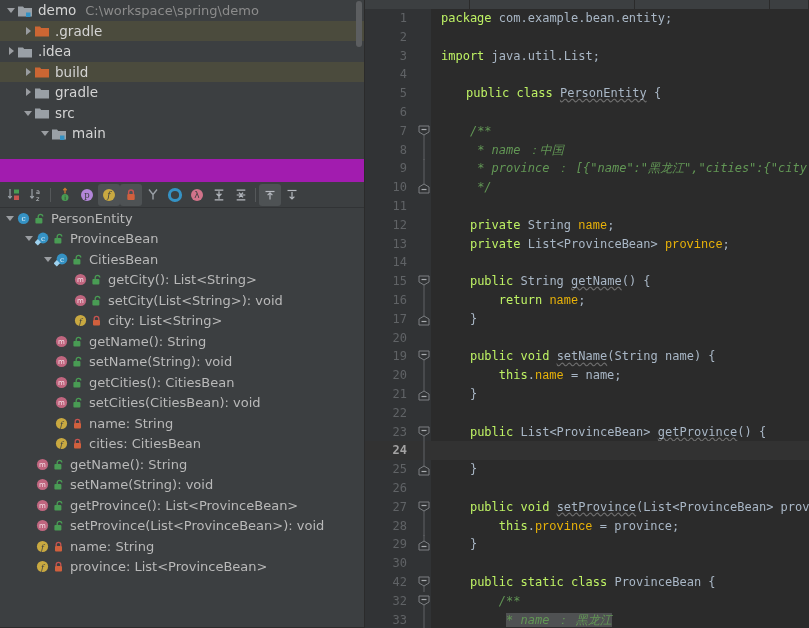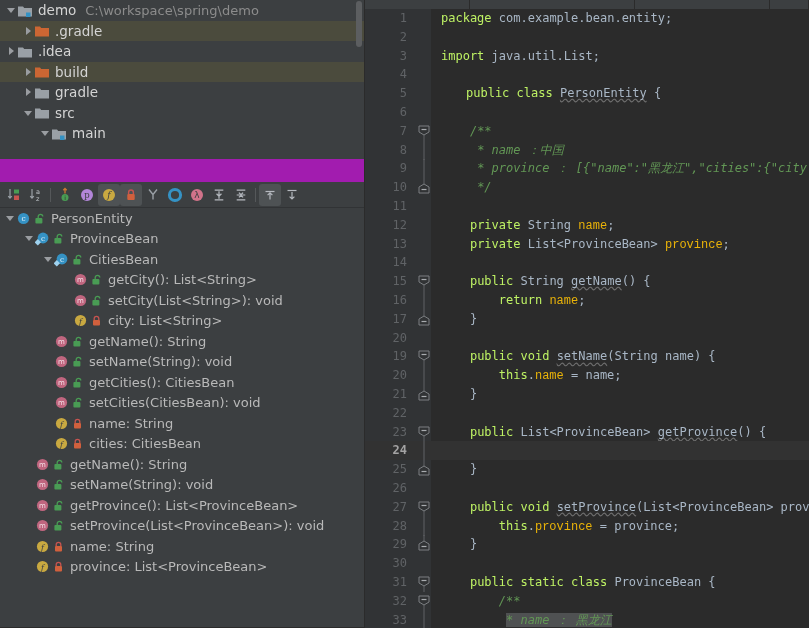--- a/index.html
+++ b/index.html
@@ -639,21 +639,21 @@
             </svg></span><span style="position:absolute;left:76px;white-space:pre;">    <span class="kw">public void</span> <span class="txt err">setProvince</span><span class="txt">(List&lt;ProvinceBean&gt; province) {</span></span></div>
         <div class="cline"><span class="lnum">28</span><span class="fold"><svg width="14" height="19" viewBox="0 0 14 19">
               <line x1="7" y1="0" x2="7" y2="19" stroke="#606366" stroke-width="1"></line>
             </svg></span><span style="position:absolute;left:76px;white-space:pre;">        <span class="kw">this</span><span class="txt">.</span><span class="fld">province</span> <span class="txt">= province;</span></span></div>
         <div class="cline"><span class="lnum">29</span><span class="fold"><svg width="14" height="19" viewBox="0 0 14 19">
               <line x1="7" y1="0" x2="7" y2="6" stroke="#606366" stroke-width="1"></line>
               <path d="M2 15V9l5-3 5 3v6z" fill="#313335" stroke="#7c7f82" stroke-width="1"></path>
               <line x1="4.5" y1="11.5" x2="9.5" y2="11.5" stroke="#a8abaf" stroke-width="1.2"></line>
             </svg></span><span style="position:absolute;left:76px;white-space:pre;">    <span class="txt">}</span></span></div>
         <div class="cline"><span class="lnum">30</span><span class="fold"></span><span style="position:absolute;left:76px;white-space:pre;"></span></div>
-        <div class="cline"><span class="lnum">31</span><span class="fold"><svg width="14" height="19" viewBox="0 0 14 19">
+        <div class="cline"><span class="lnum">42</span><span class="fold"><svg width="14" height="19" viewBox="0 0 14 19">
               <line x1="7" y1="13" x2="7" y2="19" stroke="#606366" stroke-width="1"></line>
               <path d="M2 4h10v6l-5 3-5-3z" fill="#313335" stroke="#7c7f82" stroke-width="1"></path>
               <line x1="4.5" y1="7.5" x2="9.5" y2="7.5" stroke="#a8abaf" stroke-width="1.2"></line>
             </svg></span><span style="position:absolute;left:76px;white-space:pre;">    <span class="kw">public static class</span> <span class="txt">ProvinceBean {</span></span></div>
         <div class="cline"><span class="lnum">32</span><span class="fold"><svg width="14" height="19" viewBox="0 0 14 19">
               <line x1="7" y1="13" x2="7" y2="19" stroke="#606366" stroke-width="1"></line>
               <path d="M2 4h10v6l-5 3-5-3z" fill="#313335" stroke="#7c7f82" stroke-width="1"></path>
               <line x1="4.5" y1="7.5" x2="9.5" y2="7.5" stroke="#a8abaf" stroke-width="1.2"></line>
             </svg></span><span style="position:absolute;left:76px;white-space:pre;">        <span class="cmt">/**</span></span></div>
         <div class="cline"><span class="lnum">33</span><span class="fold"><svg width="14" height="19" viewBox="0 0 14 19">

